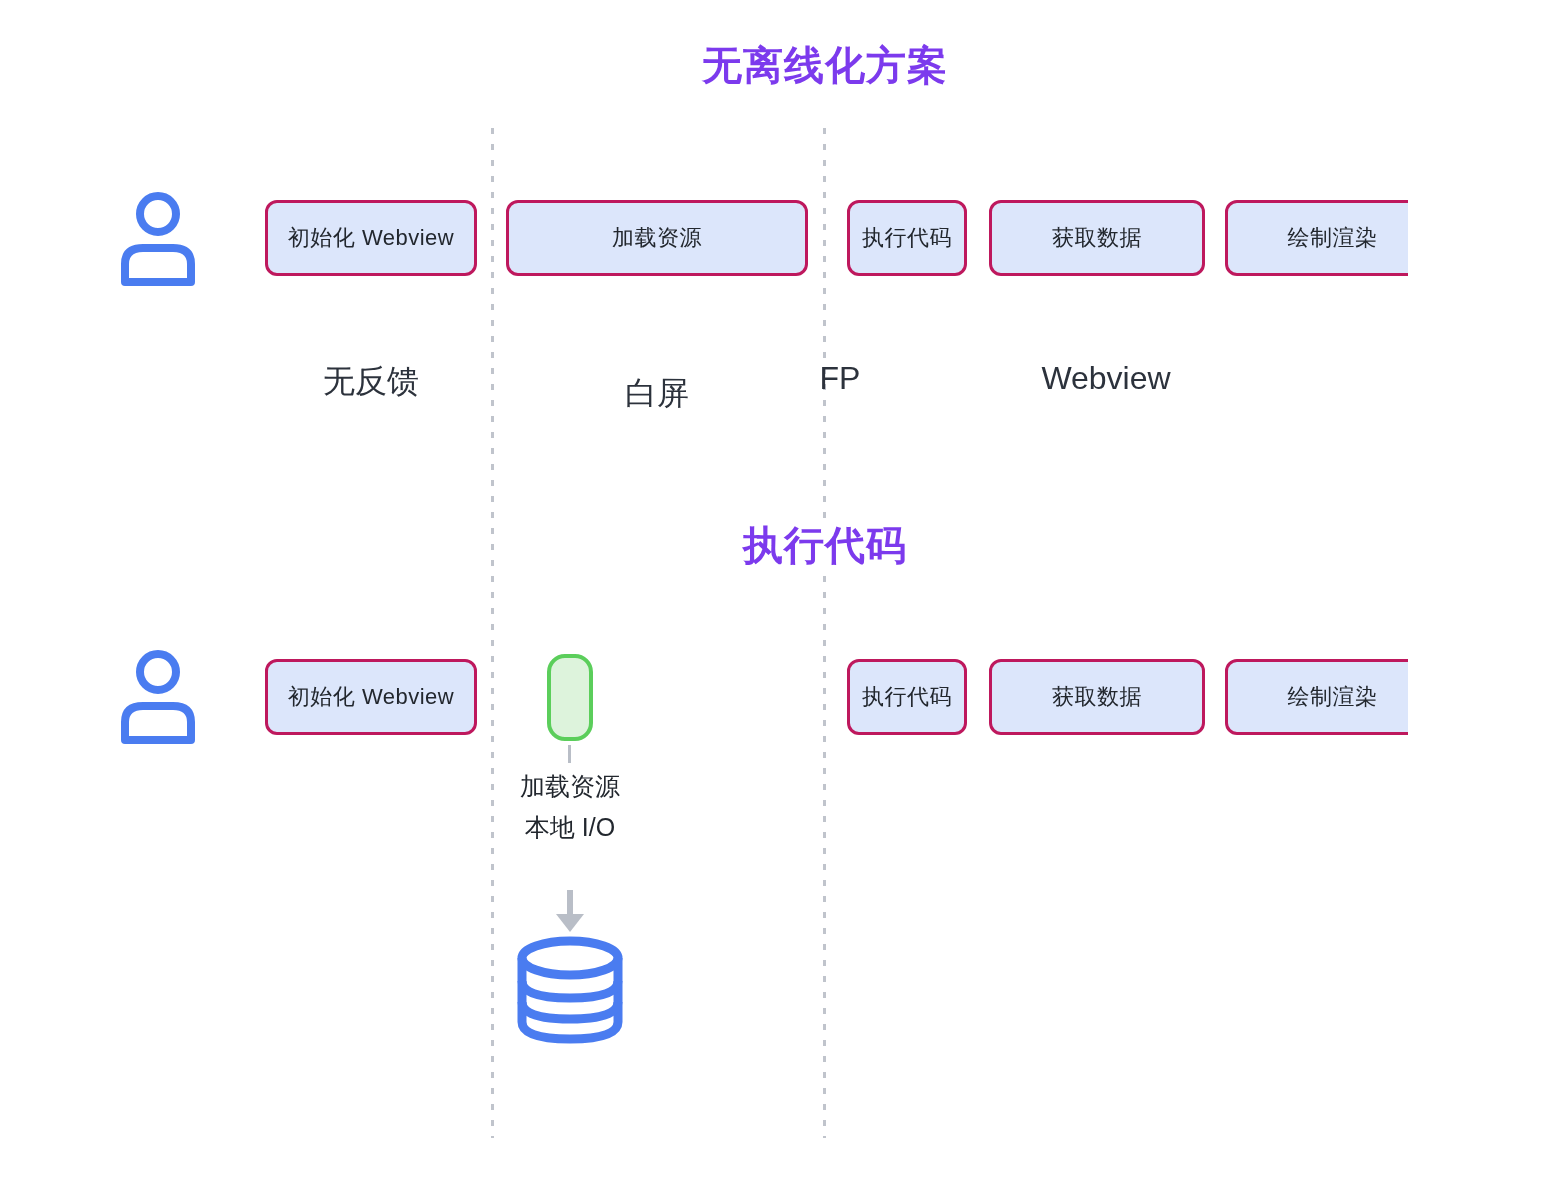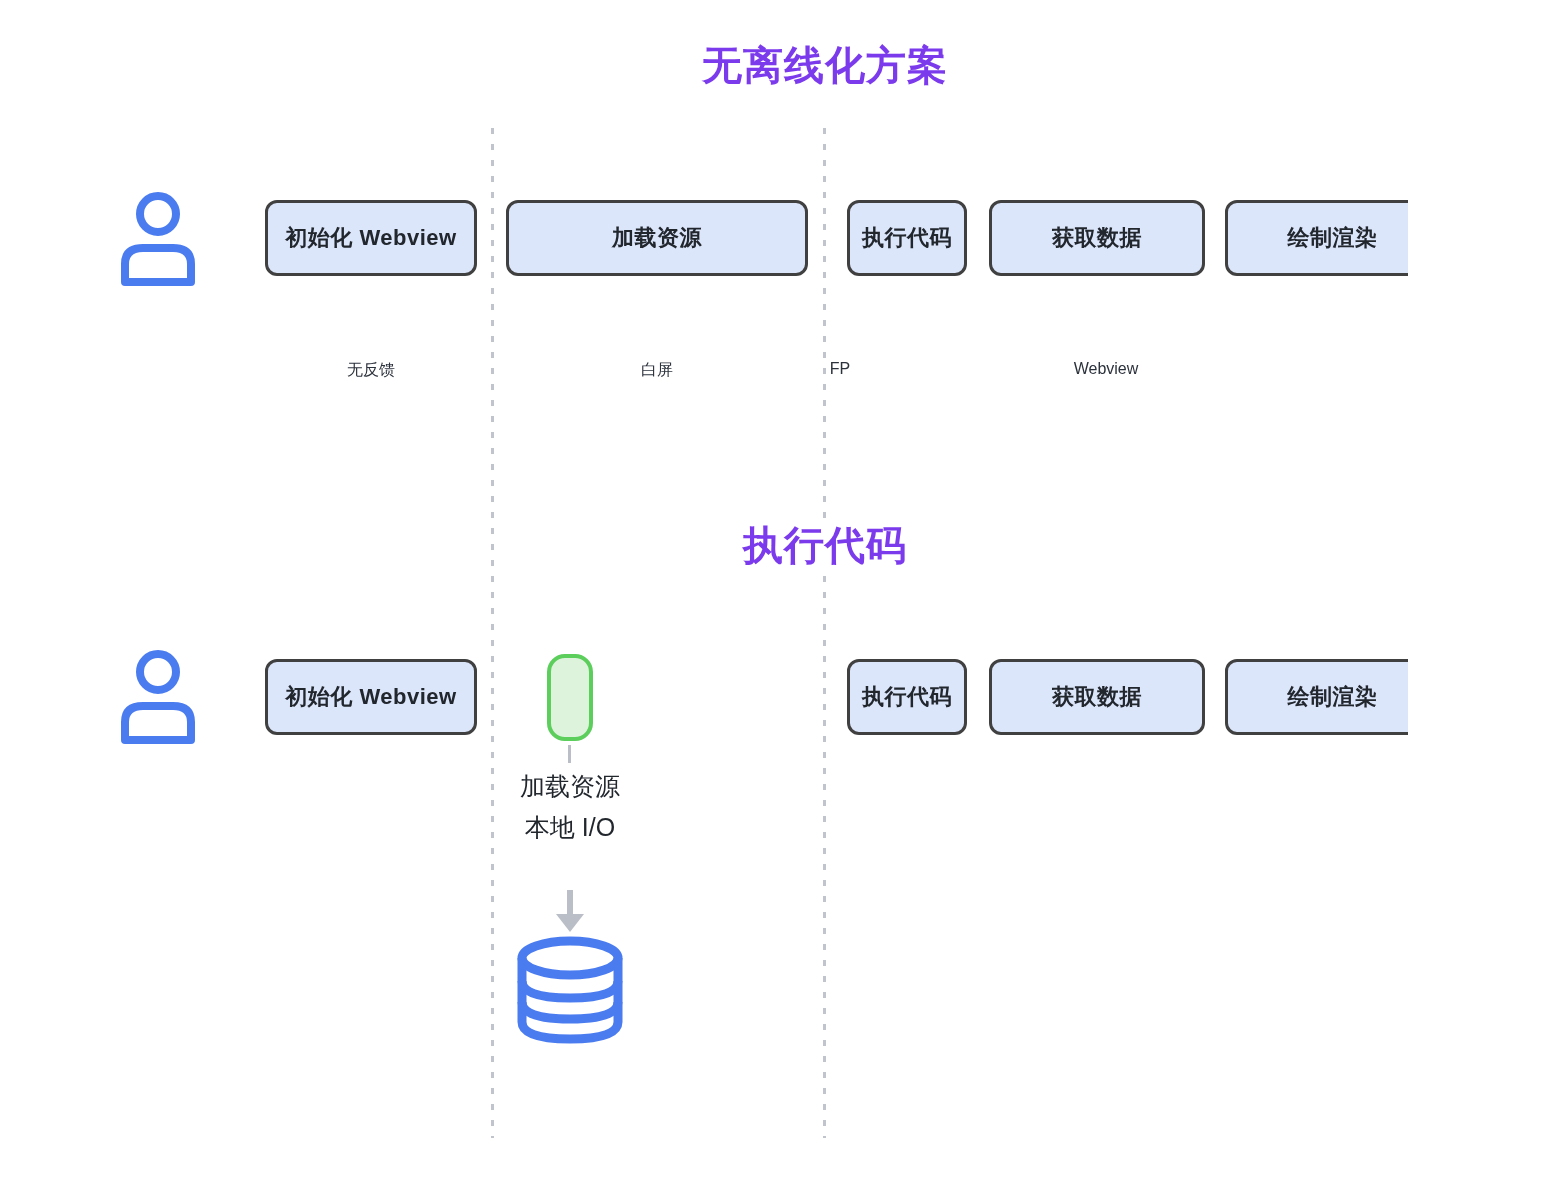--- a/index.html
+++ b/index.html
@@ -46,44 +46,43 @@
     position: absolute;
     width: 90px;
     height: 96px;
   }
 
   
   .phase-box {
     position: absolute;
     box-sizing: border-box;
     background: #dce6fb;
-    border: 3px solid #404040;
+    border: 3px solid #be185d;
     border-radius: 12px;
     display: flex;
     align-items: center;
     justify-content: center;
     font-size: 22px;
     color: #22272e;
     letter-spacing: 0.5px;
-    font-weight: bold;
   }
 
   
   .green-box {
     position: absolute;
     box-sizing: border-box;
     background: #ddf3dc;
     border: 4px solid #5bce5b;
     border-radius: 18px;
   }
 
   
   .stage-label {
     position: absolute;
-    font-size: 16px;
+    font-size: 32px;
     color: #2c323c;
     white-space: nowrap;
     text-align: center;
   }
 
   
   .connector {
     position: absolute;
     width: 3px;
     background: #b9bec7;
@@ -133,21 +132,21 @@
   <div class="phase-box" style="left:506px; top:200px; width:302px; height:76px;">加载资源</div>
 
   <div class="phase-box" style="left:847px; top:200px; width:120px; height:76px;">执行代码</div>
 
   <div class="phase-box" style="left:989px; top:200px; width:216px; height:76px;">获取数据</div>
 
   <div class="phase-box" style="left:1225px; top:200px; width:215px; height:76px;">绘制渲染</div>
 
   <div class="stage-label" style="left:271px; top:360px; width:200px;">无反馈</div>
 
-  <div class="stage-label" style="left:557px; top:360px; width:200px;">白屏</div>
+  <div class="stage-label" style="left:557px; top:372px; width:200px;">白屏</div>
 
   <div class="stage-label" style="left:790px; top:360px; width:100px;">FP</div>
 
   <div class="stage-label" style="left:1006px; top:360px; width:200px;">Webview</div>
 
   <div class="stage-label" style="left:1404px; top:360px; width:110px;">FMP</div>
 
   <div class="section-title" style="left:600px; top:518px; width:450px; background:#ffffff;">执行代码</div>
 
   <div class="user-icon" style="left:113px; top:648px;">

